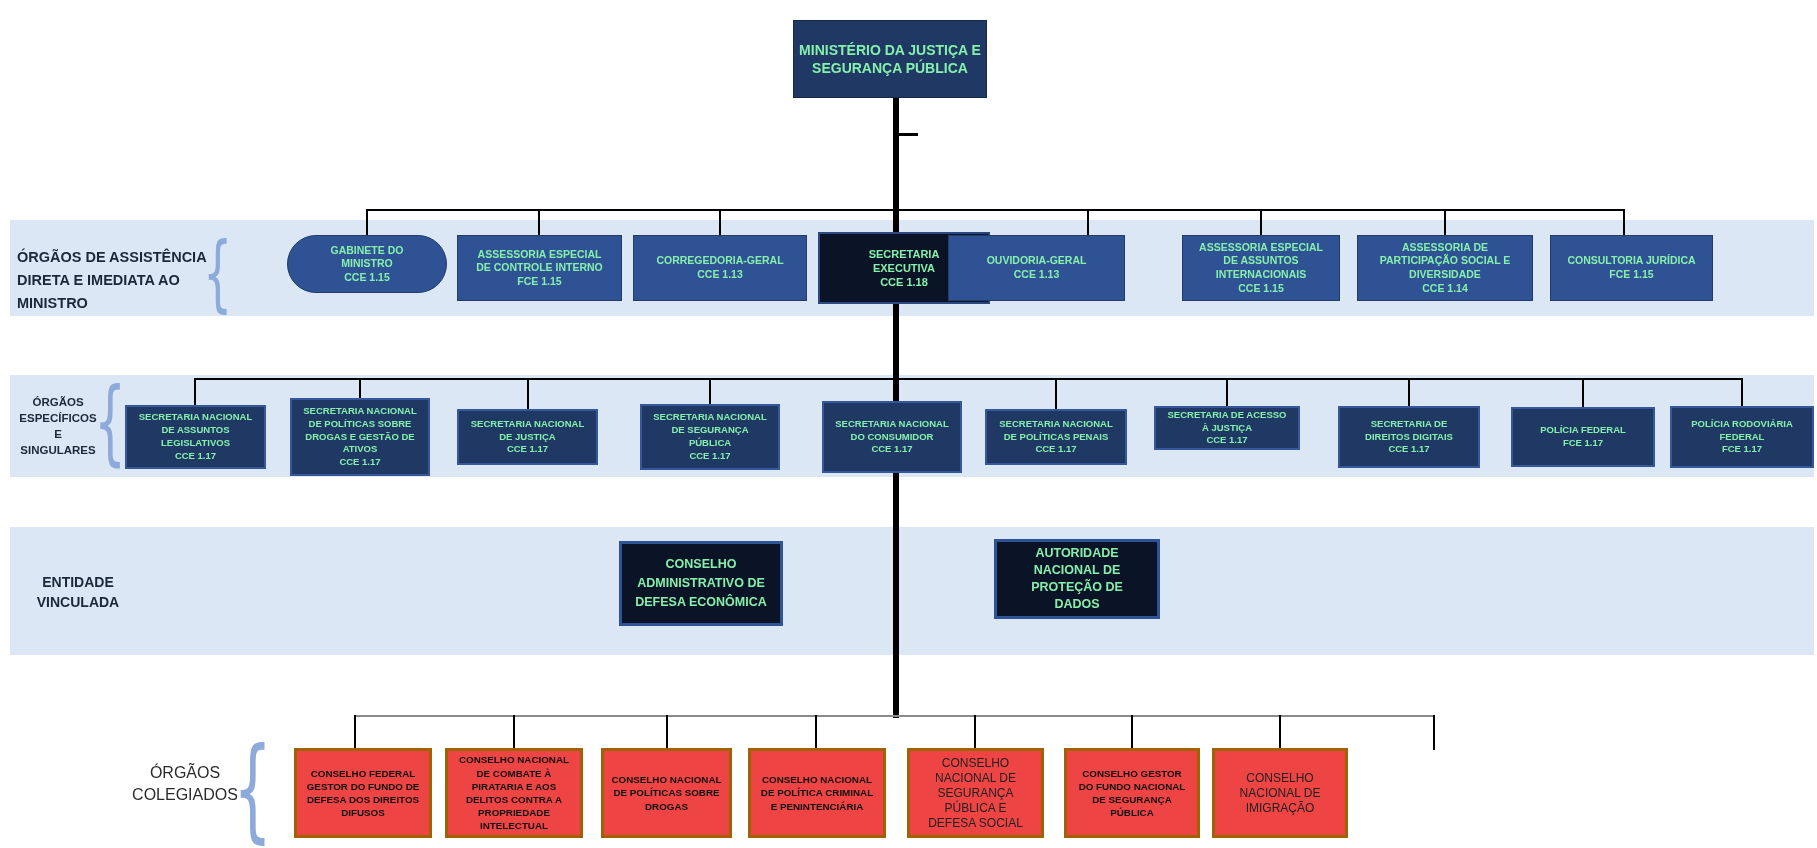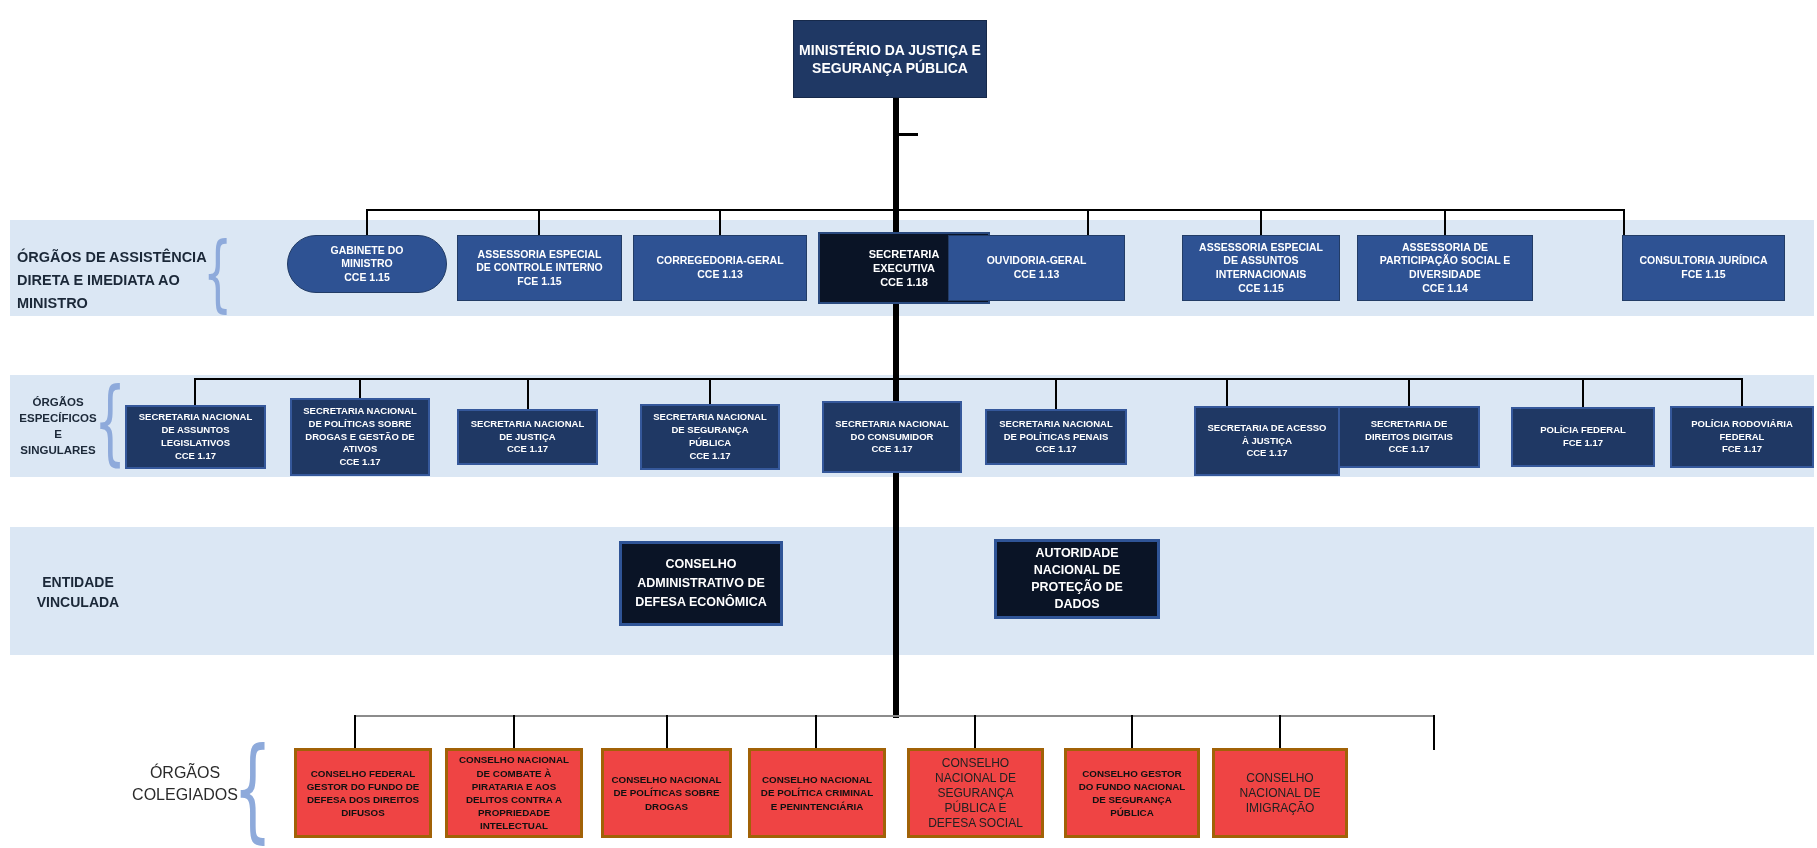--- a/index.html
+++ b/index.html
@@ -10,21 +10,21 @@
   .band{position:absolute;left:10px;width:1804px;background:#dbe7f4;z-index:0;}
   .sec-label{position:absolute;z-index:2;color:#1b2838;font-weight:bold;white-space:pre-line;}
   .brace{
     position:absolute;z-index:1;color:#8eaadb;font-weight:400;line-height:1;
     transform:scaleX(0.55);transform-origin:left top;font-family:"DejaVu Sans",sans-serif;
   }
   .line{position:absolute;background:#000;z-index:1;}
   .line.gray{background:#8c8c8c;}
   .node{
     position:absolute;z-index:2;display:flex;align-items:center;justify-content:center;
-    text-align:center;white-space:pre-line;color:#ffffff;font-weight:bold;
+    text-align:center;white-space:pre-line;color:#86efac;font-weight:bold;
     box-sizing:border-box;line-height:1.3;
   }
   .n-top{background:#1f3864;border:1px solid #16294a;font-size:14px;}
   .n-blue{background:#2424dd;border:2px solid #24426f;font-size:11.5px;}
   .n-r1{background:#2e5293;border:1px solid #223c66;font-size:10.5px;}
   .n-exec{background:#0a1426;border:2px solid #2a4a7f;font-size:11px;}
   .n-r2{background:#1f3864;border:2px solid #35589b;font-size:9.5px;line-height:1.35;}
   .n-r3{background:#0a1426;border:3px solid #2f5496;font-size:12.5px;line-height:1.5;}
   .n-r4{background:#ef4444;border:3px solid #a16207;color:#111;font-size:9.8px;line-height:1.35;}
   .n-r4.lg{font-size:12px;font-weight:400;line-height:1.25;color:#222;}
@@ -104,21 +104,21 @@
   <div class="node n-r1" style="left:948px;top:235px;width:177px;height:66px;">OUVIDORIA-GERAL
 CCE 1.13</div>
   <div class="node n-r1" style="left:1182px;top:235px;width:158px;height:66px;">ASSESSORIA ESPECIAL
 DE ASSUNTOS
 INTERNACIONAIS
 CCE 1.15</div>
   <div class="node n-r1" style="left:1357px;top:235px;width:176px;height:66px;">ASSESSORIA DE
 PARTICIPAÇÃO SOCIAL E
 DIVERSIDADE
 CCE 1.14</div>
-  <div class="node n-r1" style="left:1622px;top:235px;width:163px;height:66px;">CONSULTORIA JURÍDICA
+  <div class="node n-r1" style="left:1550px;top:235px;width:163px;height:66px;">CONSULTORIA JURÍDICA
 FCE 1.15</div>
 
   <div class="node n-r2" style="left:125px;top:405px;width:141px;height:64px;">SECRETARIA NACIONAL
 DE ASSUNTOS
 LEGISLATIVOS
 CCE 1.17</div>
   <div class="node n-r2" style="left:290px;top:398px;width:140px;height:78px;">SECRETARIA NACIONAL
 DE POLÍTICAS SOBRE
 DROGAS E GESTÃO DE
 ATIVOS
@@ -129,21 +129,21 @@
   <div class="node n-r2" style="left:640px;top:404px;width:140px;height:66px;">SECRETARIA NACIONAL
 DE SEGURANÇA
 PÚBLICA
 CCE 1.17</div>
   <div class="node n-r2" style="left:822px;top:401px;width:140px;height:72px;">SECRETARIA NACIONAL
 DO CONSUMIDOR
 CCE 1.17</div>
   <div class="node n-r2" style="left:985px;top:409px;width:142px;height:56px;">SECRETARIA NACIONAL
 DE POLÍTICAS PENAIS
 CCE 1.17</div>
-  <div class="node n-r2" style="left:1154px;top:406px;width:146px;height:70px;margin-left:40px;">SECRETARIA DE ACESSO
+  <div class="node n-r2" style="left:1154px;top:406px;width:146px;height:44px;">SECRETARIA DE ACESSO
 À JUSTIÇA
 CCE 1.17</div>
   <div class="node n-r2" style="left:1338px;top:406px;width:142px;height:62px;">SECRETARIA DE
 DIREITOS DIGITAIS
 CCE 1.17</div>
   <div class="node n-r2" style="left:1511px;top:407px;width:144px;height:60px;">POLÍCIA FEDERAL
 FCE 1.17</div>
   <div class="node n-r2" style="left:1670px;top:406px;width:144px;height:62px;">POLÍCIA RODOVIÁRIA
 FEDERAL
 FCE 1.17</div>

